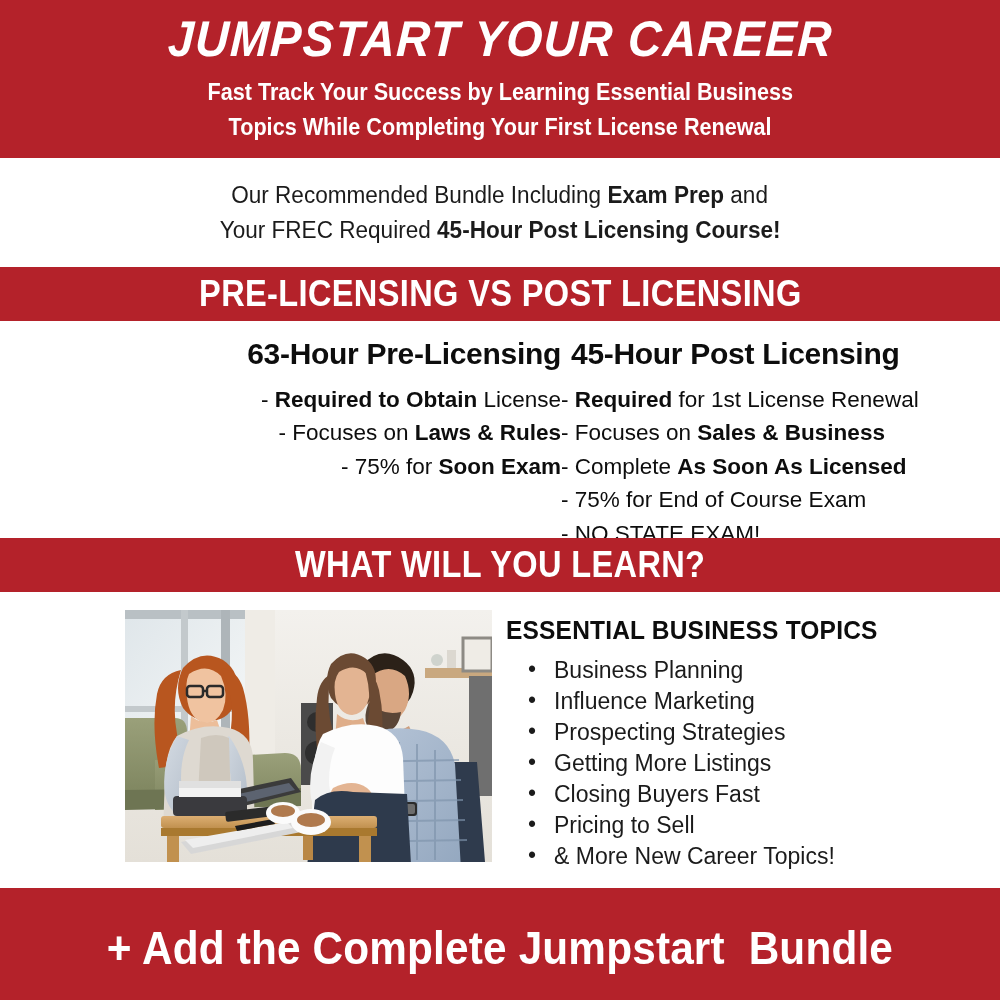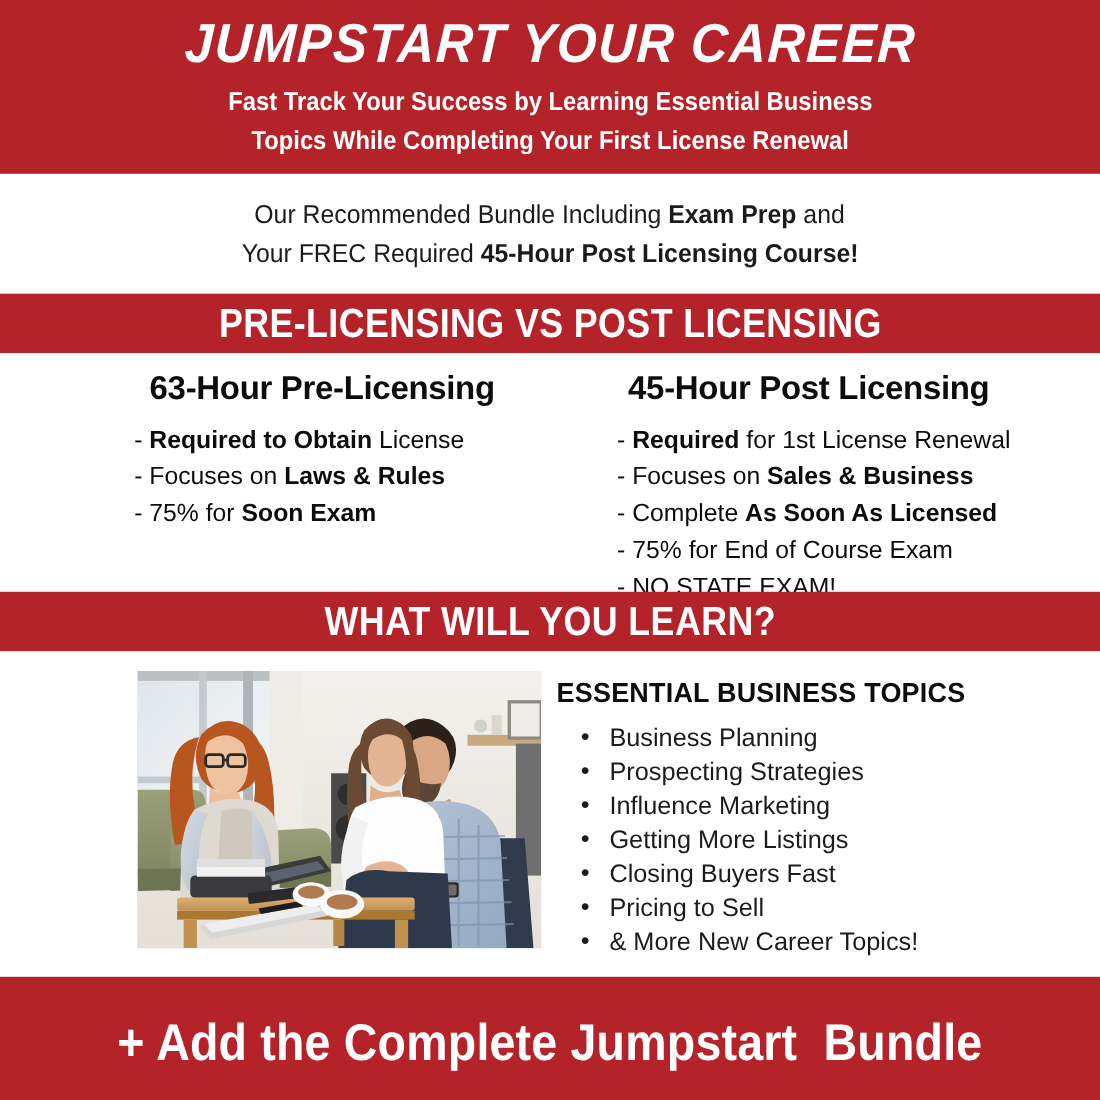--- a/index.html
+++ b/index.html
@@ -67,21 +67,21 @@
     white-space:nowrap;
   }
 
   
   #compare {
     position:absolute; left:0; top:321px;
     width:1000px; height:217px;
     display:flex; color:#0d0d0d;
   }
   .col { flex:1 1 0; padding-top:16px; }
-  .col-left  { padding-left:122px; }
+  .col-left  { padding-left:122px;text-align:right; }
   .col-right { padding-left:500px; margin-left:-500px; }
   .col-head {
     font-weight:bold; font-size:30px;
     letter-spacing:-0.3px; white-space:nowrap;
     margin-bottom:12px;
   }
   .col-left .col-head  { padding-left:14px; }
   .col-right .col-head { padding-left:10px; }
   .bullets { list-style:none; }
   .bullets li {
@@ -301,22 +301,22 @@
         <ellipse cx="158" cy="201" rx="12" ry="6" fill="#b07a4e"></ellipse>
         <ellipse cx="186" cy="212" rx="20" ry="13" fill="#fbfbfb"></ellipse>
         <ellipse cx="186" cy="210" rx="14" ry="7" fill="#b07a4e"></ellipse>
       </svg>
     </div>
 
     <div id="topics">
       <div class="topics-head">ESSENTIAL BUSINESS TOPICS</div>
       <ul class="topics-list">
         <li>Business Planning</li>
+        <li>Influence Marketing</li>
         <li>Prospecting Strategies</li>
-        <li>Influence Marketing</li>
         <li>Getting More Listings</li>
         <li>Closing Buyers Fast</li>
         <li>Pricing to Sell</li>
         <li>&amp; More New Career Topics!</li>
       </ul>
     </div>
   </div>
 
   <div class="banner" id="cta">
     <div class="cta-text">+ Add the Complete Jumpstart  Bundle</div>

